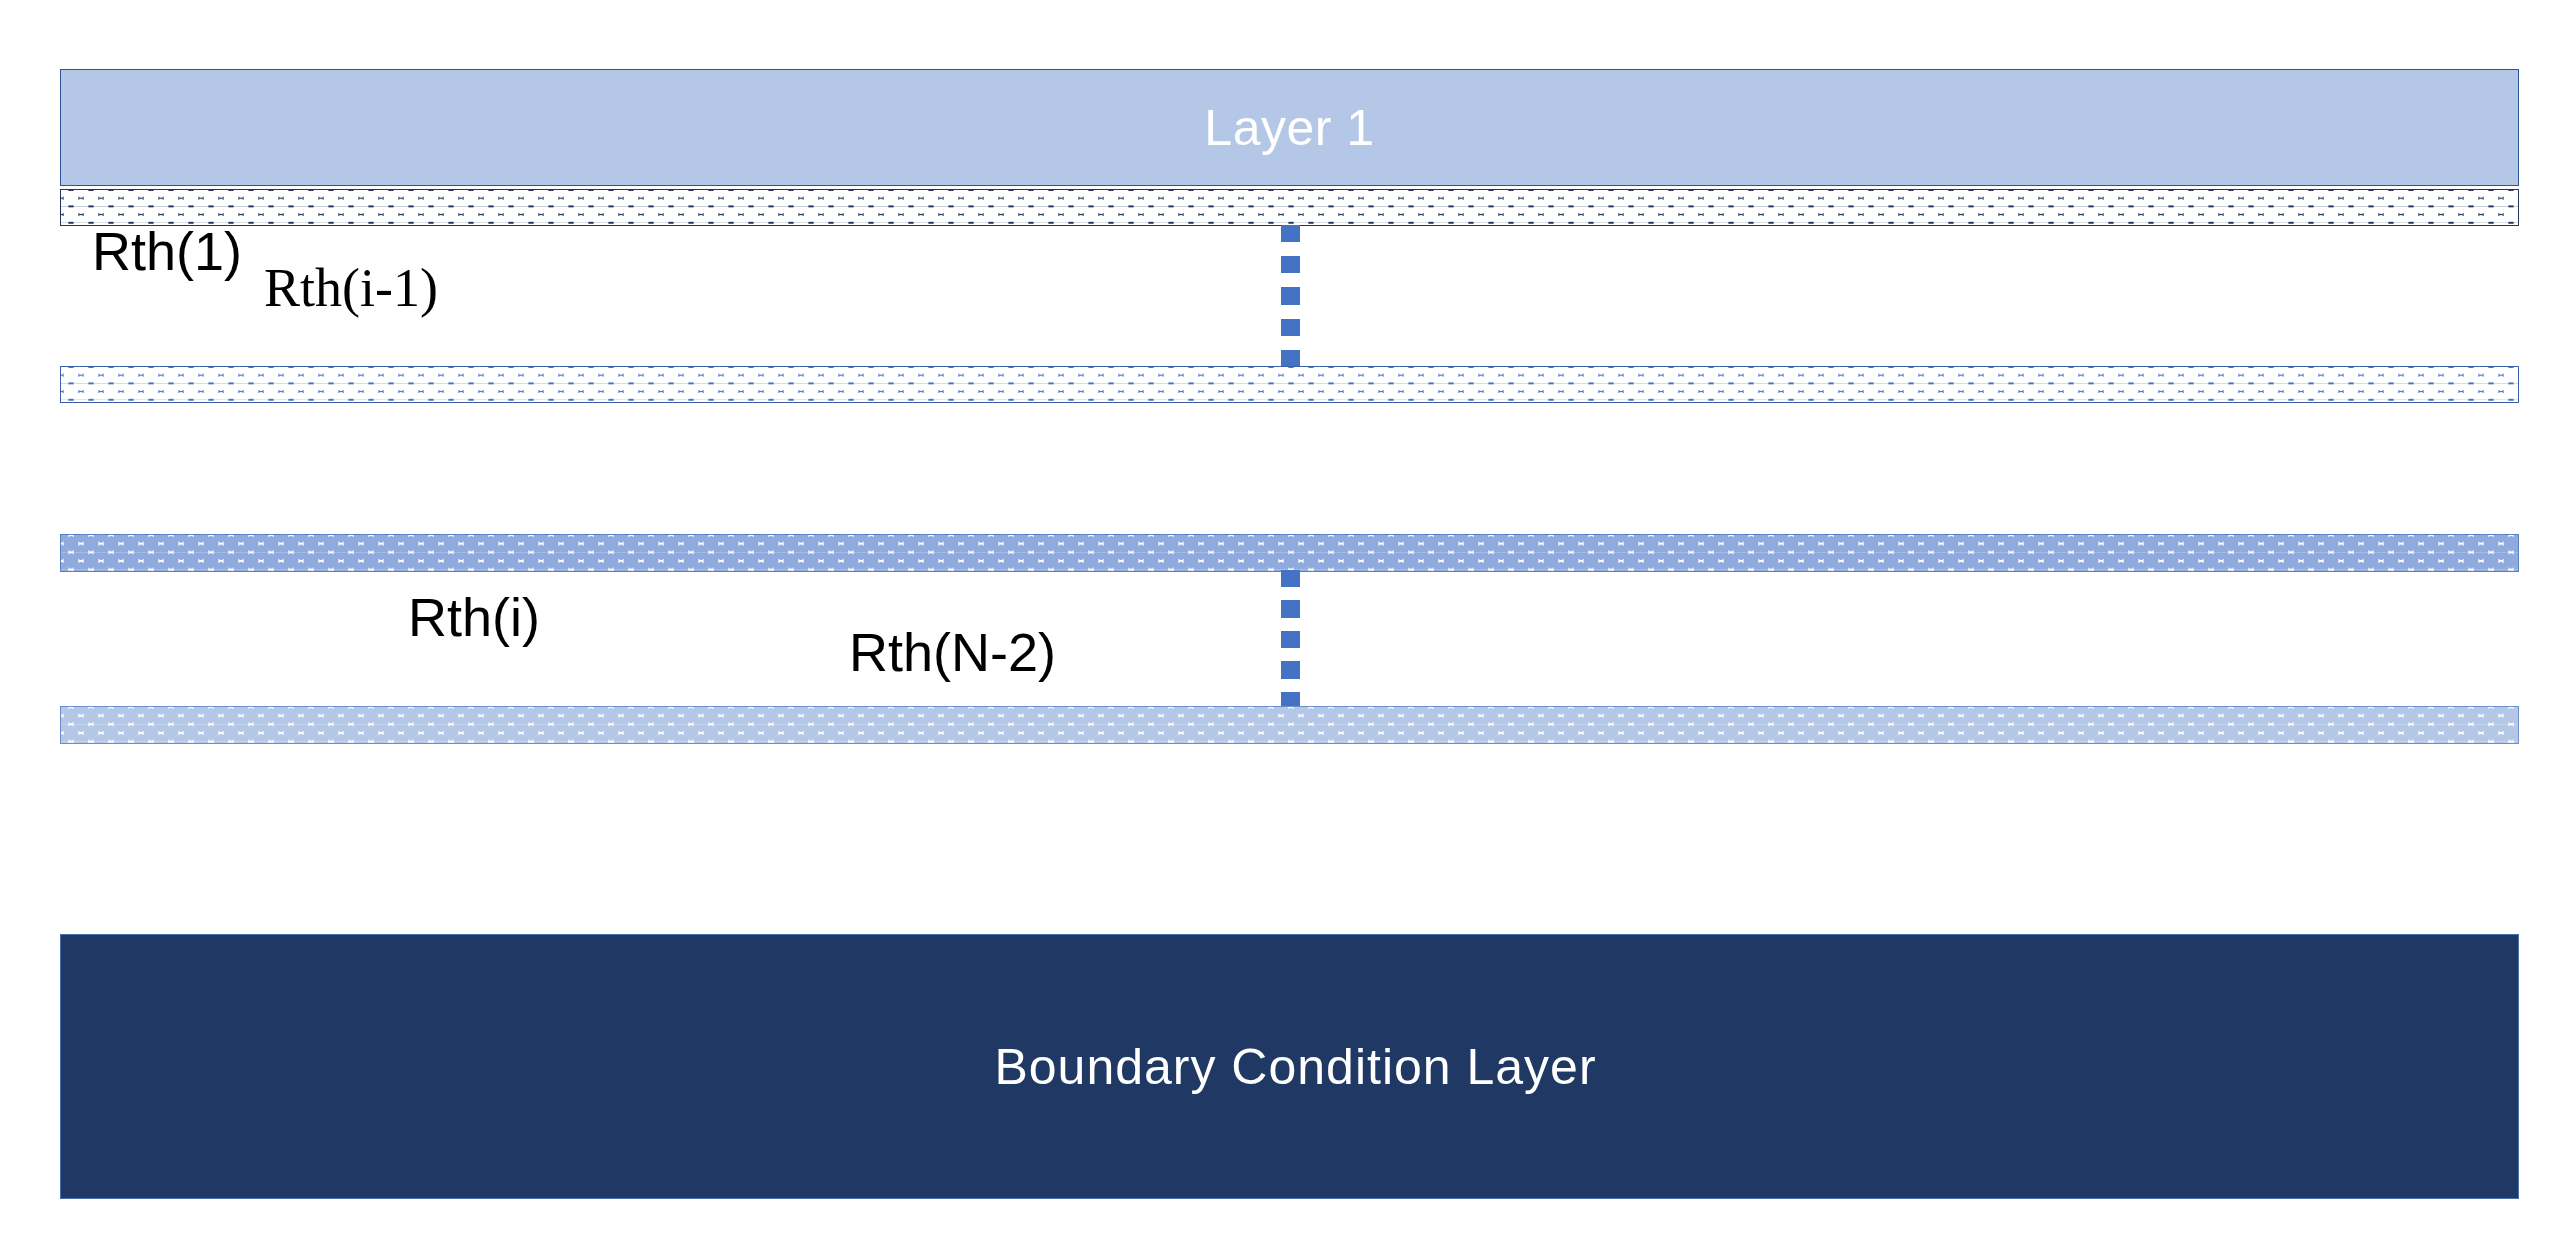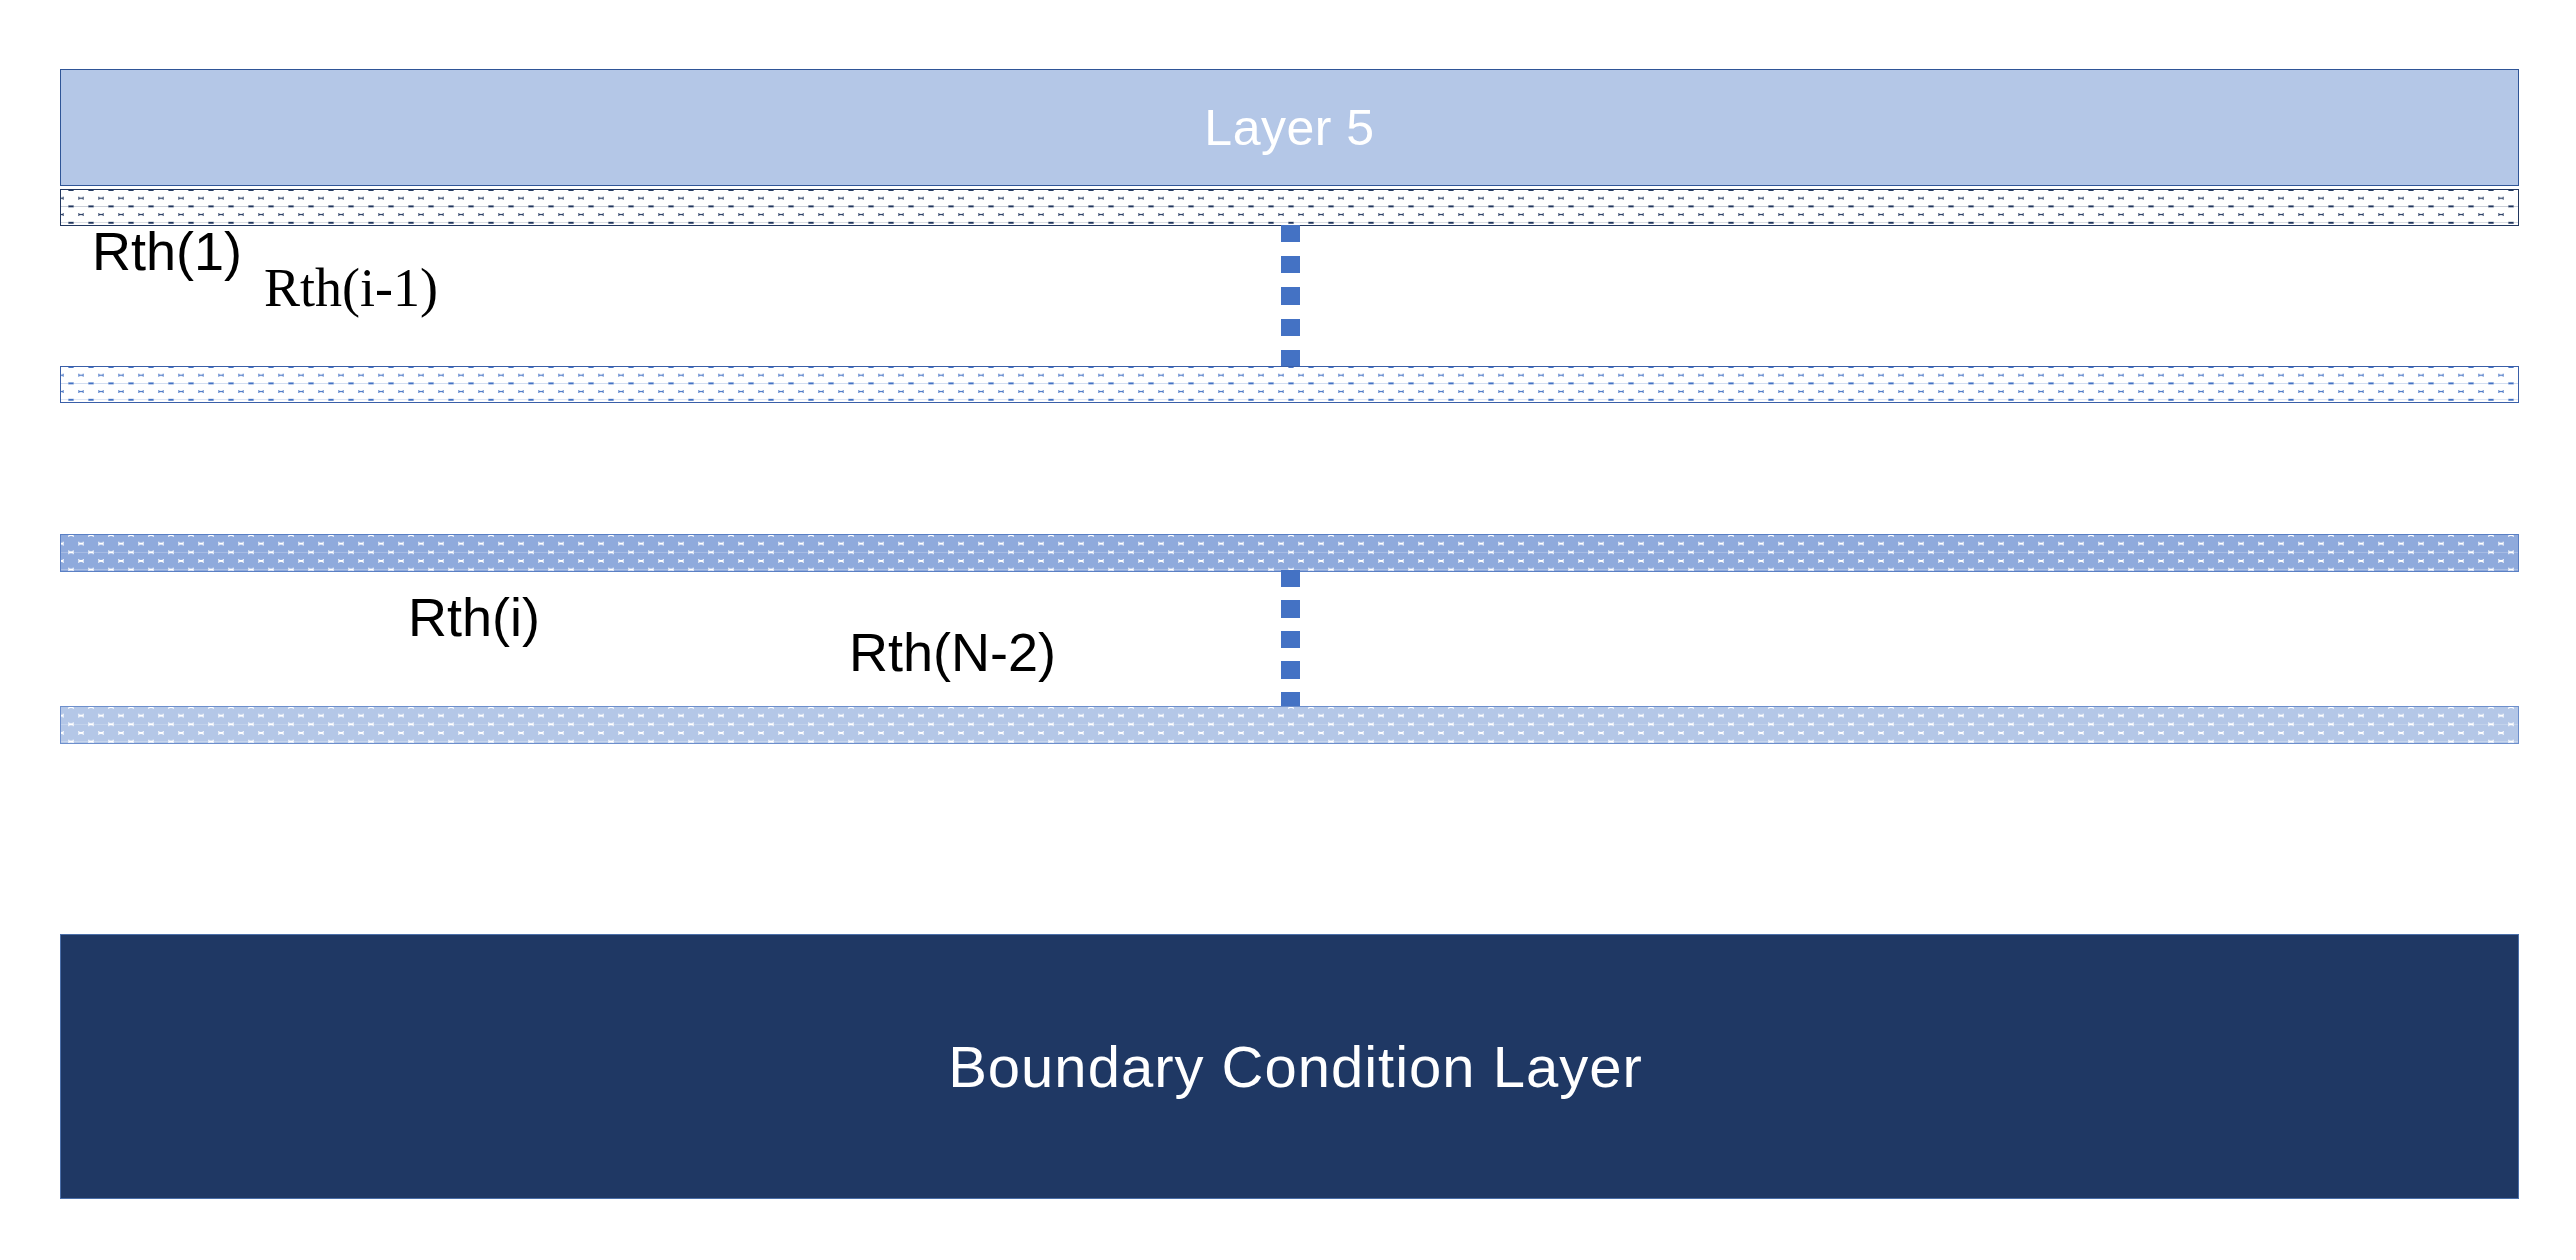--- a/index.html
+++ b/index.html
@@ -30,21 +30,21 @@
   }
   .layer-label {
     color: #ffffff;
     font-size: 50px;
     font-weight: 400;
     letter-spacing: 0.5px;
     line-height: 1;
     white-space: nowrap;
   }
   .layer-label.bcl {
-    font-size: 58px;
+    font-size: 50px;
     letter-spacing: 1px;
     margin-left: 12px;
   }
 
   #layer-1 {
     left: 60px;  top: 69px;
     width: 2459px; height: 117px;
     background: #b4c7e7;
     border-color: #2f5597;
   }
@@ -165,21 +165,21 @@
   }
   #dash-upper { top: 225px; height: 142px; }
   #dash-lower { top: 570px; height: 139px; }
 </style>
 </head>
 <body>
 
 <div id="canvas">
 
   <div class="layer-block" id="layer-1">
-    <span class="layer-label">Layer 5</span>
+    <span class="layer-label">Layer 1</span>
   </div>
 
   <div class="hatch-band" id="hatch-1">
     <div class="hatch-inner"></div>
   </div>
 
   <span class="rth-label" id="rth-1">Rth(1)</span>
 
   <span class="rth-label" id="rth-i1">Rth(i-1)</span>
 

